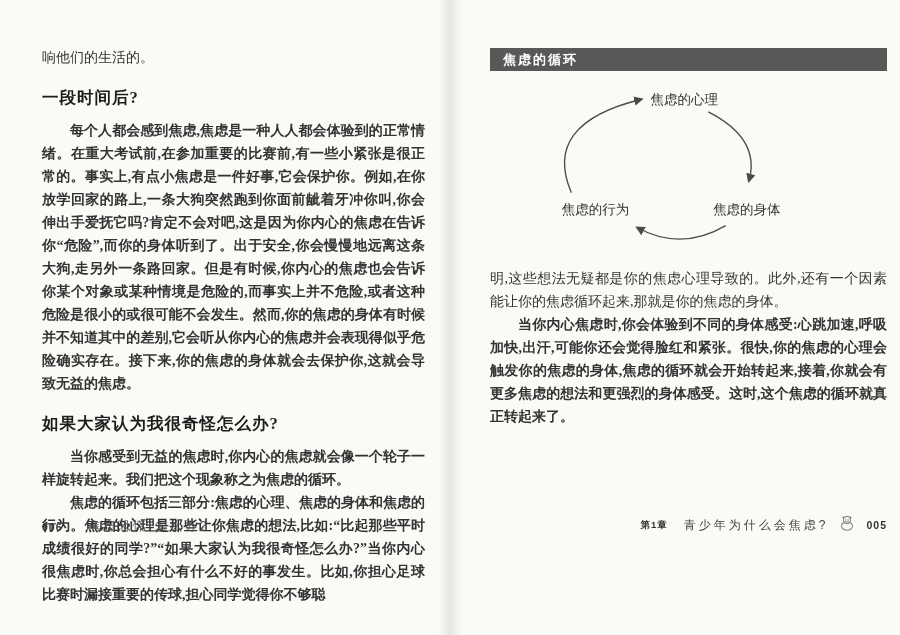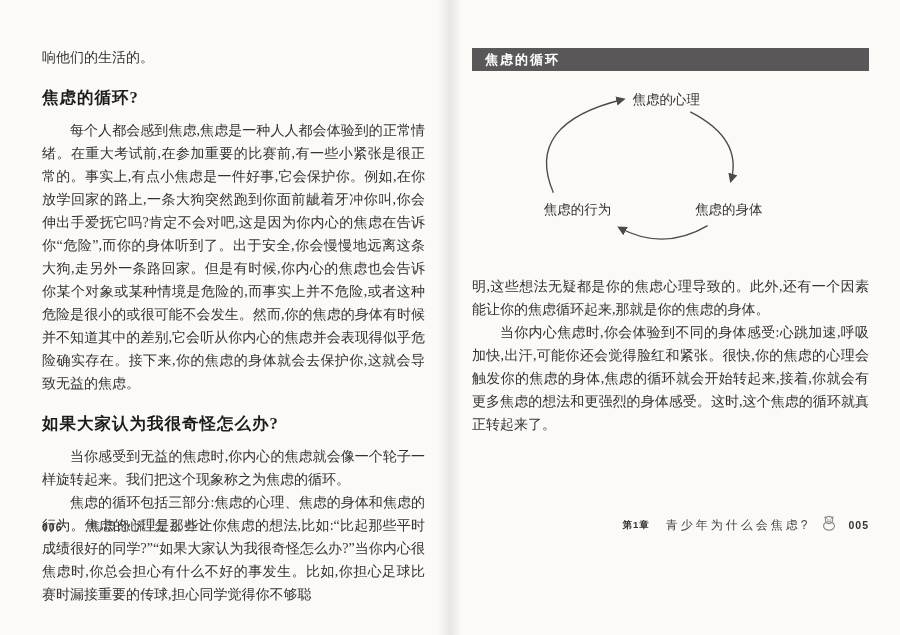--- a/index.html
+++ b/index.html
@@ -3,30 +3,30 @@
 <meta charset="utf-8">
 <style>
   html,body{margin:0;padding:0;}
   body{
     width:900px;height:635px;position:relative;overflow:hidden;
     background:#fbfaf7;
     font-family:"Liberation Serif", serif;
   }
   .page{position:absolute;top:0;height:551px;box-sizing:border-box;}
   .page-left{left:0;width:450px;padding:46px 25px 0 42px;}
-  .page-right{left:432px;width:450px;padding:48px 13px 0 40px;}
+  .page-right{left:450px;width:450px;padding:48px 13px 0 40px;}
   .gutter{
     position:absolute;left:438px;top:0;width:24px;height:635px;
     background:linear-gradient(90deg, rgba(0,0,0,0) 0%, rgba(0,0,0,0.08) 50%, rgba(0,0,0,0) 100%);
     pointer-events:none;
   }
   .body-par{
     font-size:14px;line-height:23px;color:#333;text-align:justify;margin:0;
   }
-  .indent{text-indent:2em;}
+  .indent{text-indent:2em;font-weight:bold;}
   .heading{
     font-size:16.5px;font-weight:bold;color:#1c1c1c;letter-spacing:1px;
     margin:18px 0 10px 0;font-family:"Liberation Serif", serif;
   }
   .section-header{
     background:#595757;color:#ffffff;font-family:"Liberation Sans", sans-serif;
     font-size:13px;font-weight:bold;letter-spacing:2px;
     padding:4px 10px 4px 13px;line-height:15px;
   }
   .cycle-svg{display:block;margin:8px auto 0 auto;}
@@ -47,21 +47,21 @@
   .mascot{margin-right:10px;display:inline-block;}
 </style>
 </head>
 <body>
 
 <div class="spread">
 
   <div class="page page-left">
     <p class="body-par">响他们的生活的。</p>
 
-    <h2 class="heading">焦虑的循环?</h2>
+    <h2 class="heading">一段时间后?</h2>
 
     <p class="body-par indent">每个人都会感到焦虑,焦虑是一种人人都会体验到的正常情绪。在重大考试前,在参加重要的比赛前,有一些小紧张是很正常的。事实上,有点小焦虑是一件好事,它会保护你。例如,在你放学回家的路上,一条大狗突然跑到你面前龇着牙冲你叫,你会伸出手爱抚它吗?肯定不会对吧,这是因为你内心的焦虑在告诉你“危险”,而你的身体听到了。出于安全,你会慢慢地远离这条大狗,走另外一条路回家。但是有时候,你内心的焦虑也会告诉你某个对象或某种情境是危险的,而事实上并不危险,或者这种危险是很小的或很可能不会发生。然而,你的焦虑的身体有时候并不知道其中的差别,它会听从你内心的焦虑并会表现得似乎危险确实存在。接下来,你的焦虑的身体就会去保护你,这就会导致无益的焦虑。</p>
 
     <h2 class="heading">如果大家认为我很奇怪怎么办?</h2>
 
     <p class="body-par indent">当你感受到无益的焦虑时,你内心的焦虑就会像一个轮子一样旋转起来。我们把这个现象称之为焦虑的循环。</p>
 
     <p class="body-par indent">焦虑的循环包括三部分:焦虑的心理、焦虑的身体和焦虑的行为。焦虑的心理是那些让你焦虑的想法,比如:“比起那些平时成绩很好的同学?”“如果大家认为我很奇怪怎么办?”当你内心很焦虑时,你总会担心有什么不好的事发生。比如,你担心足球比赛时漏接重要的传球,担心同学觉得你不够聪</p>
 
     <div class="footer footer-left">
@@ -82,21 +82,21 @@
         </marker>
       </defs>
       <path class="arr" d="M215,34 Q270,62 257,106" marker-end="url(#arrowhead)"></path>
       <path class="arr" d="M233,152 Q187,179 141,154" marker-end="url(#arrowhead)"></path>
       <path class="arr" d="M73,118 Q42,46 146,21" marker-end="url(#arrowhead)"></path>
       <text x="190" y="26" text-anchor="middle">焦虑的心理</text>
       <text x="255" y="140" text-anchor="middle">焦虑的身体</text>
       <text x="98" y="140" text-anchor="middle">焦虑的行为</text>
     </svg>
 
-    <p class="body-par" style="margin-top:8px">明,这些想法无疑都是你的焦虑心理导致的。此外,还有一个因素能让你的焦虑循环起来,那就是你的焦虑的身体。</p>
+    <p class="body-par" style="">明,这些想法无疑都是你的焦虑心理导致的。此外,还有一个因素能让你的焦虑循环起来,那就是你的焦虑的身体。</p>
 
     <p class="body-par indent">当你内心焦虑时,你会体验到不同的身体感受:心跳加速,呼吸加快,出汗,可能你还会觉得脸红和紧张。很快,你的焦虑的心理会触发你的焦虑的身体,焦虑的循环就会开始转起来,接着,你就会有更多焦虑的想法和更强烈的身体感受。这时,这个焦虑的循环就真正转起来了。</p>
 
 
     <div class="footer footer-right">
       <span class="chapter-label">第1章</span>
       <span class="chapter-title">青少年为什么会焦虑?</span>
       <span class="mascot">
         <svg width="18" height="16" viewBox="0 0 18 16">
           <ellipse cx="9" cy="11" rx="5.5" ry="4.2" fill="none" stroke="#8a8a8a" stroke-width="1.1"></ellipse>

